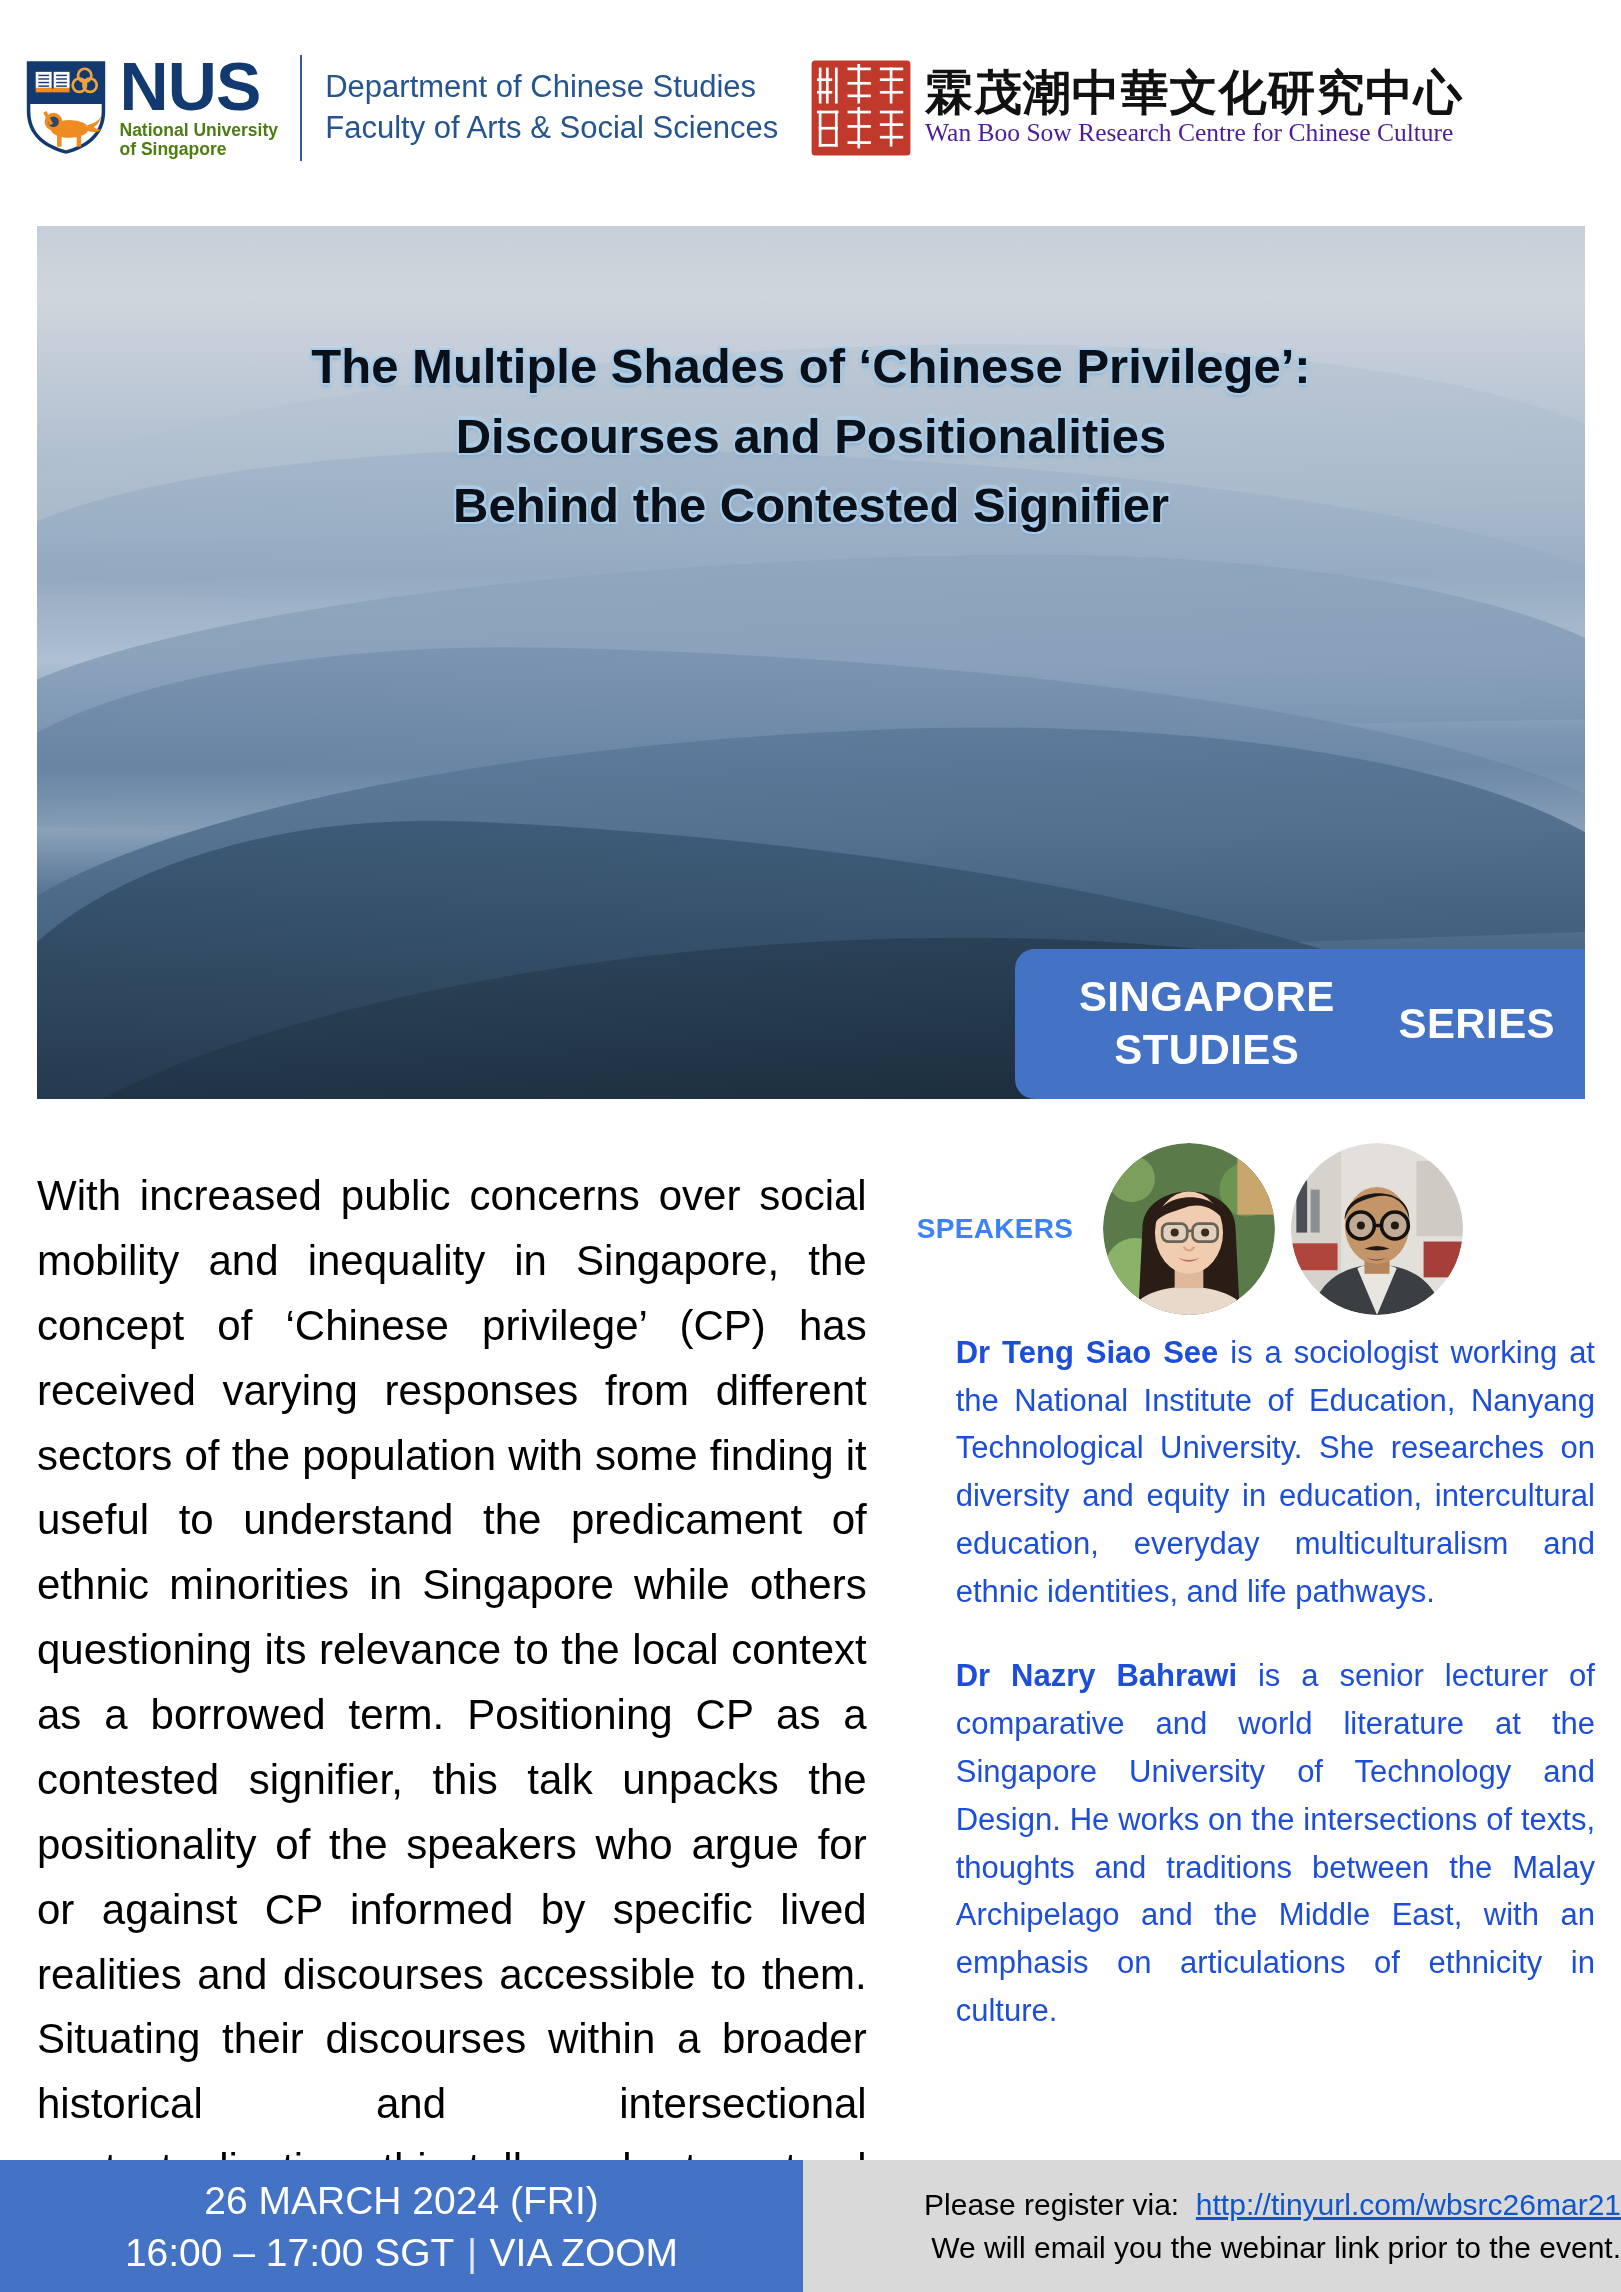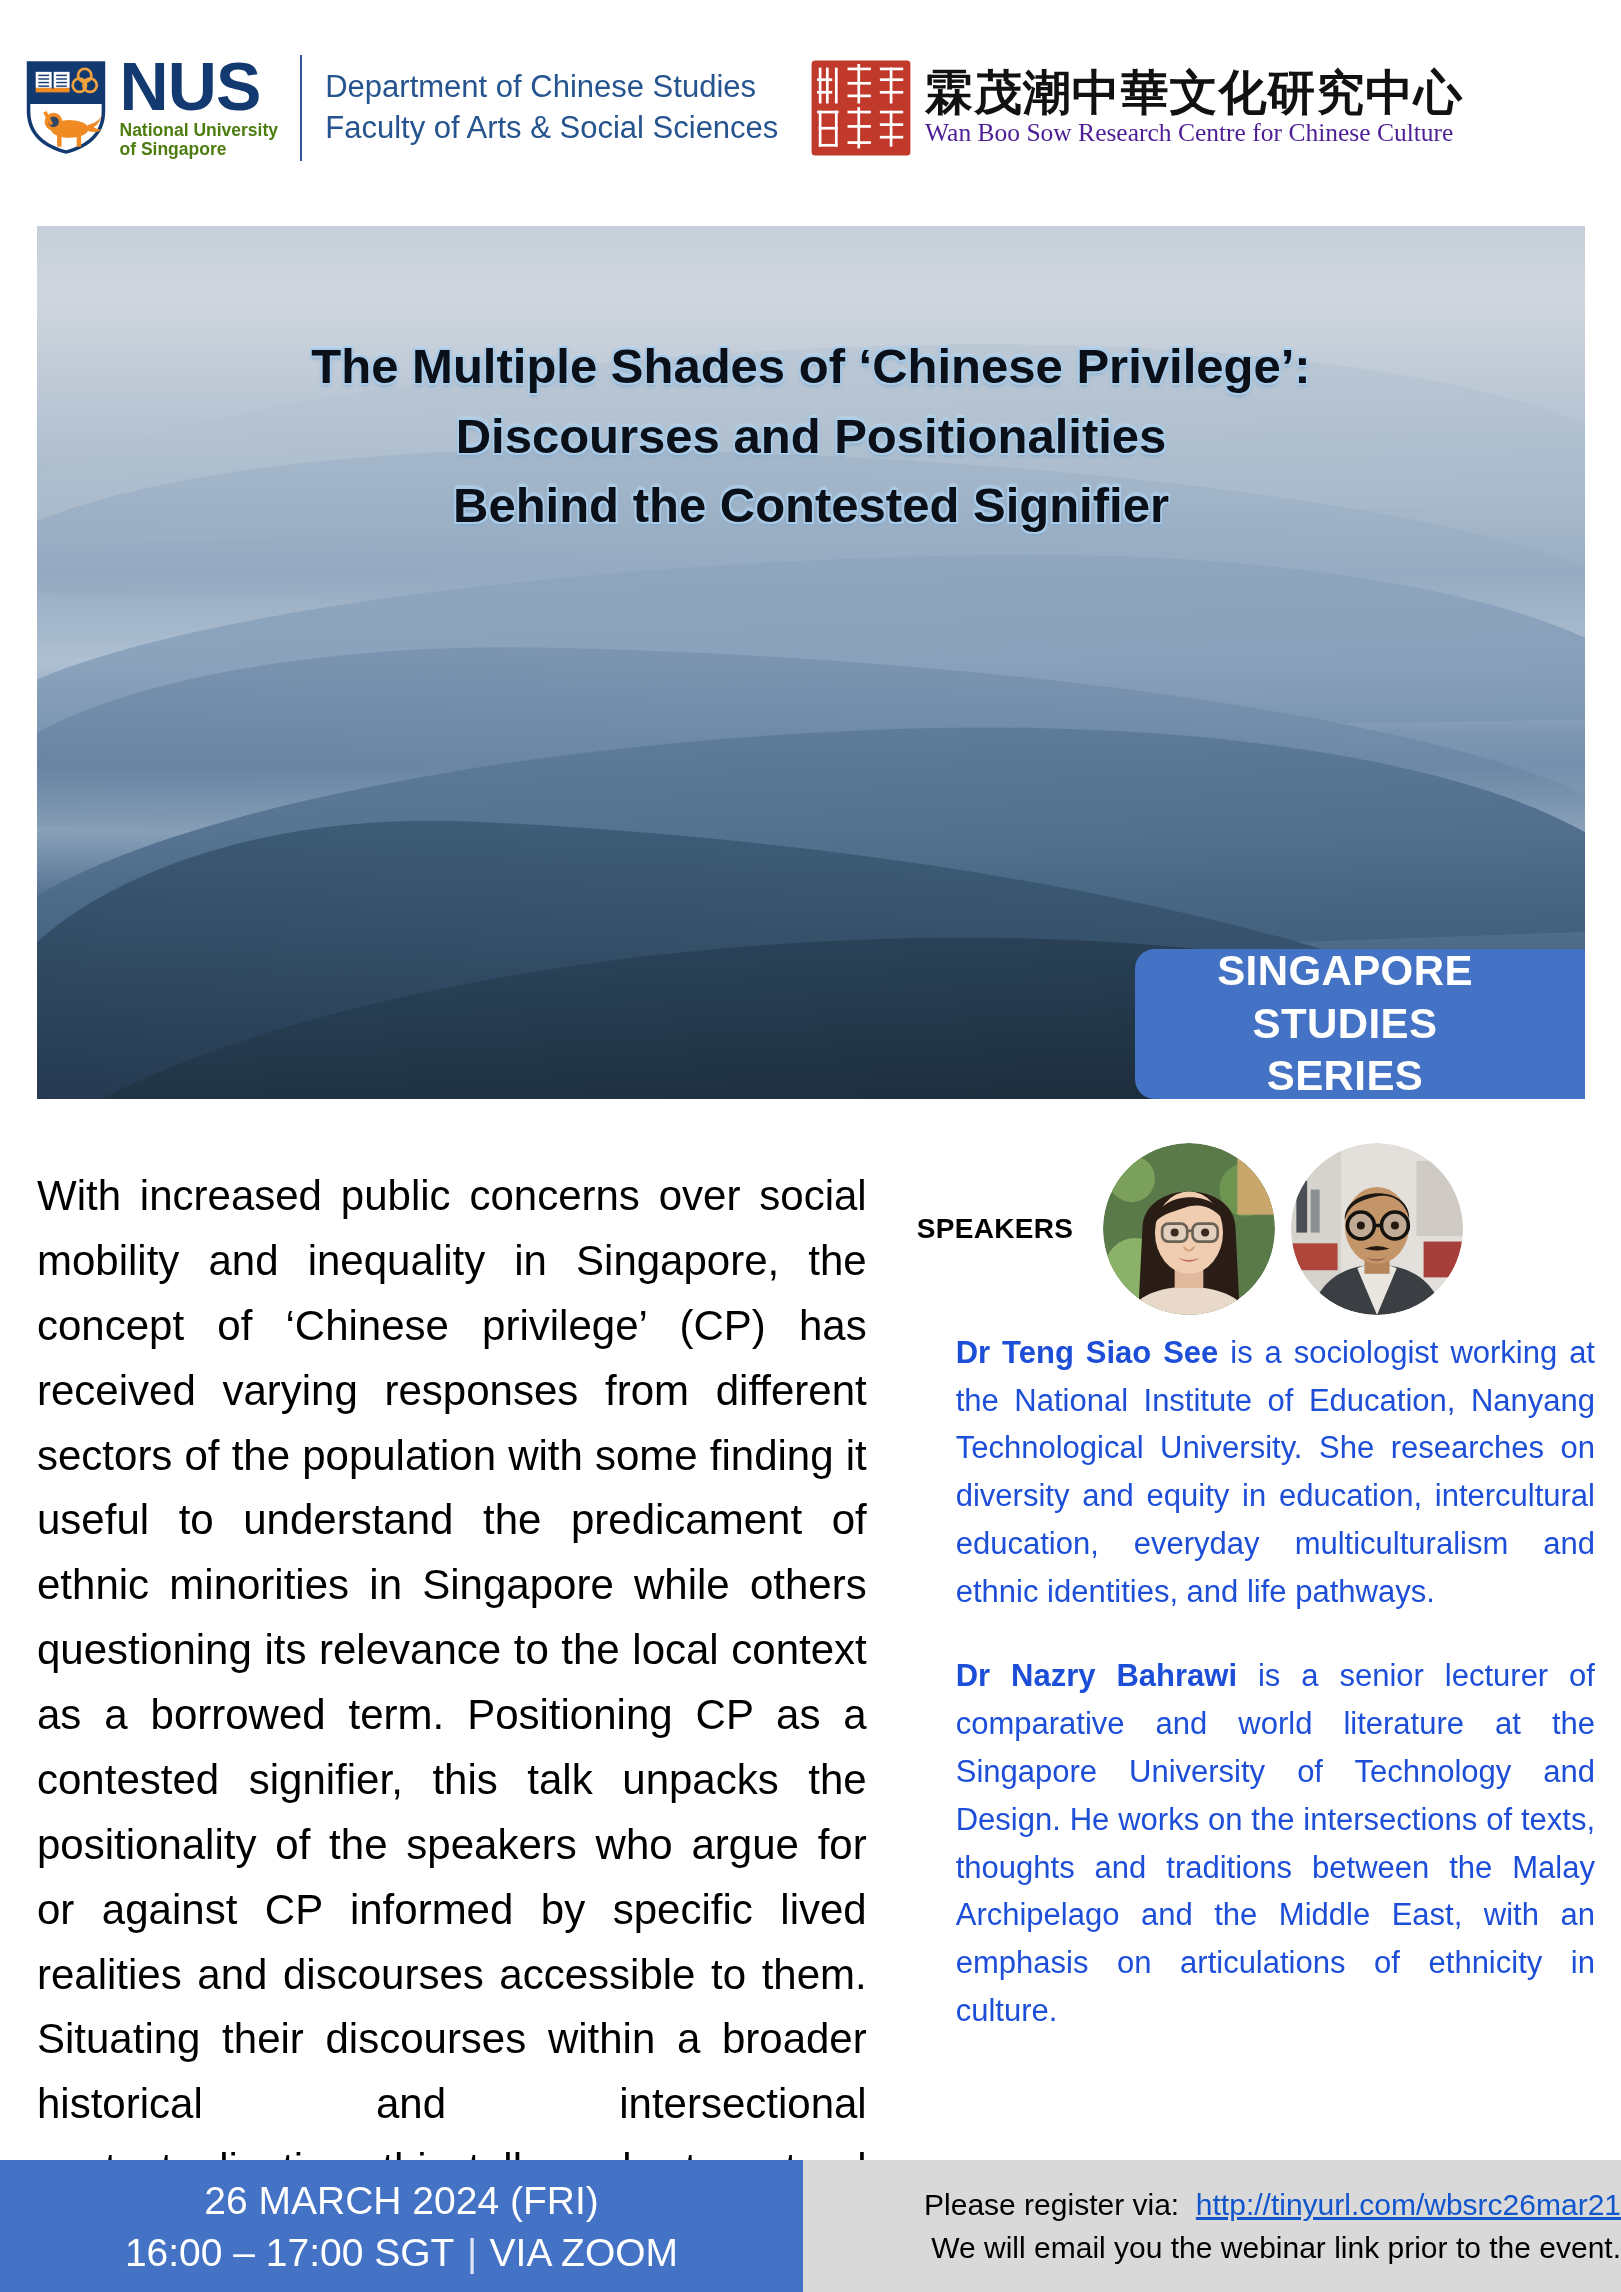--- a/index.html
+++ b/index.html
@@ -78,23 +78,23 @@
     font-family: "Liberation Sans", sans-serif;
     text-shadow:
       -1.8px -1.8px 0 #a9cbe8,  1.8px -1.8px 0 #a9cbe8,
       -1.8px  1.8px 0 #a9cbe8,  1.8px  1.8px 0 #a9cbe8,
        0   -2.7px 2.7px #bcdcf5, 0 2.7px 4.5px #7fa9cc;
   }
   .banner-title .ln { display: block; }
 
   .series-badge {
     position: absolute; right: 0px; bottom: 0px; z-index: 6;
-    width: 450px; height: 150px;
+    width: 570px; height: 150px;
     background: #4472c4; border-radius: 19.7px 0 0 19.7px;
-    display: flex; flex-direction: column; align-items: center; justify-content: center;
+    display: flex; flex-direction: row; align-items: center; justify-content: center;
     color: #fff; font-size: 42px; font-weight: bold; line-height: 1.26;
     letter-spacing: 0.4px; font-family: "Liberation Sans", sans-serif;
     padding-right: 30px;
   }
   .series-badge span { display: block; text-align: center; }
 
   
   .body-wrap {
     position: absolute; left: 37px; top: 1164px; width: 1558px; height: 949px;
     display: flex; gap: 50px;
@@ -104,21 +104,21 @@
 
   .abstract {
     font-size: 42px; line-height: 1.545; color: #000; text-align: justify;
     font-family: "Liberation Sans", sans-serif;
   }
 
   .speakers-head {
     display: flex; align-items: center; height: 170px; margin-top: -19.7px;
   }
   .speakers-label {
-    font-size: 28px; font-weight: bold; color: #000000; letter-spacing: 0.3px;
+    font-size: 28px; font-weight: bold; color: #3b82f6; letter-spacing: 0.3px;
     white-space: nowrap; margin-right: 30px;
     font-family: "Liberation Sans", sans-serif;
   }
   .portraits { display: flex; gap: 16px; }
   .portrait { width: 172px; height: 172px; border-radius: 50%; overflow: hidden; position: relative; }
 
   .bio {
     font-size: 31px; line-height: 1.545; color: #1d4ed8; text-align: justify;
     font-family: "Liberation Sans", sans-serif; margin-top: 14.3px; margin-left: 39px;
   }

